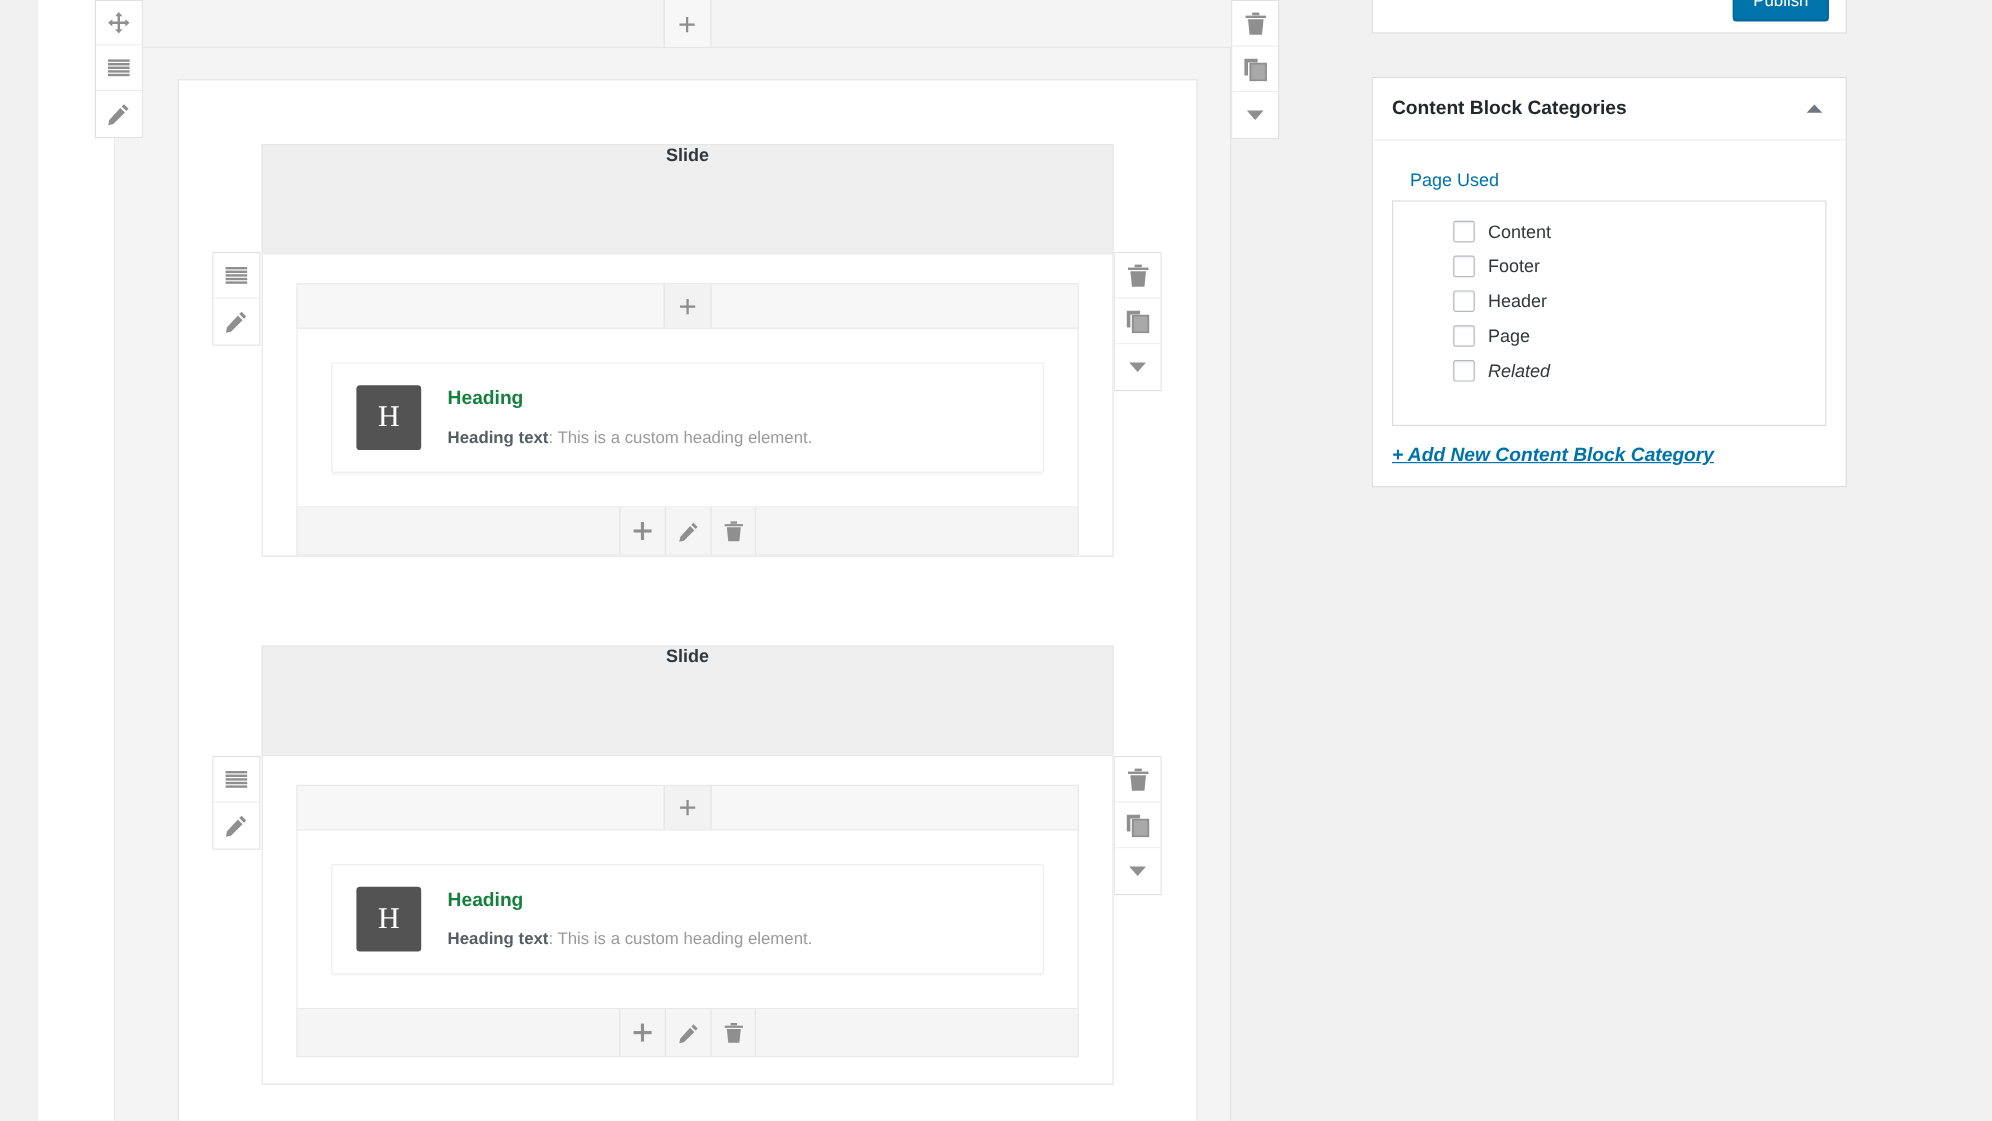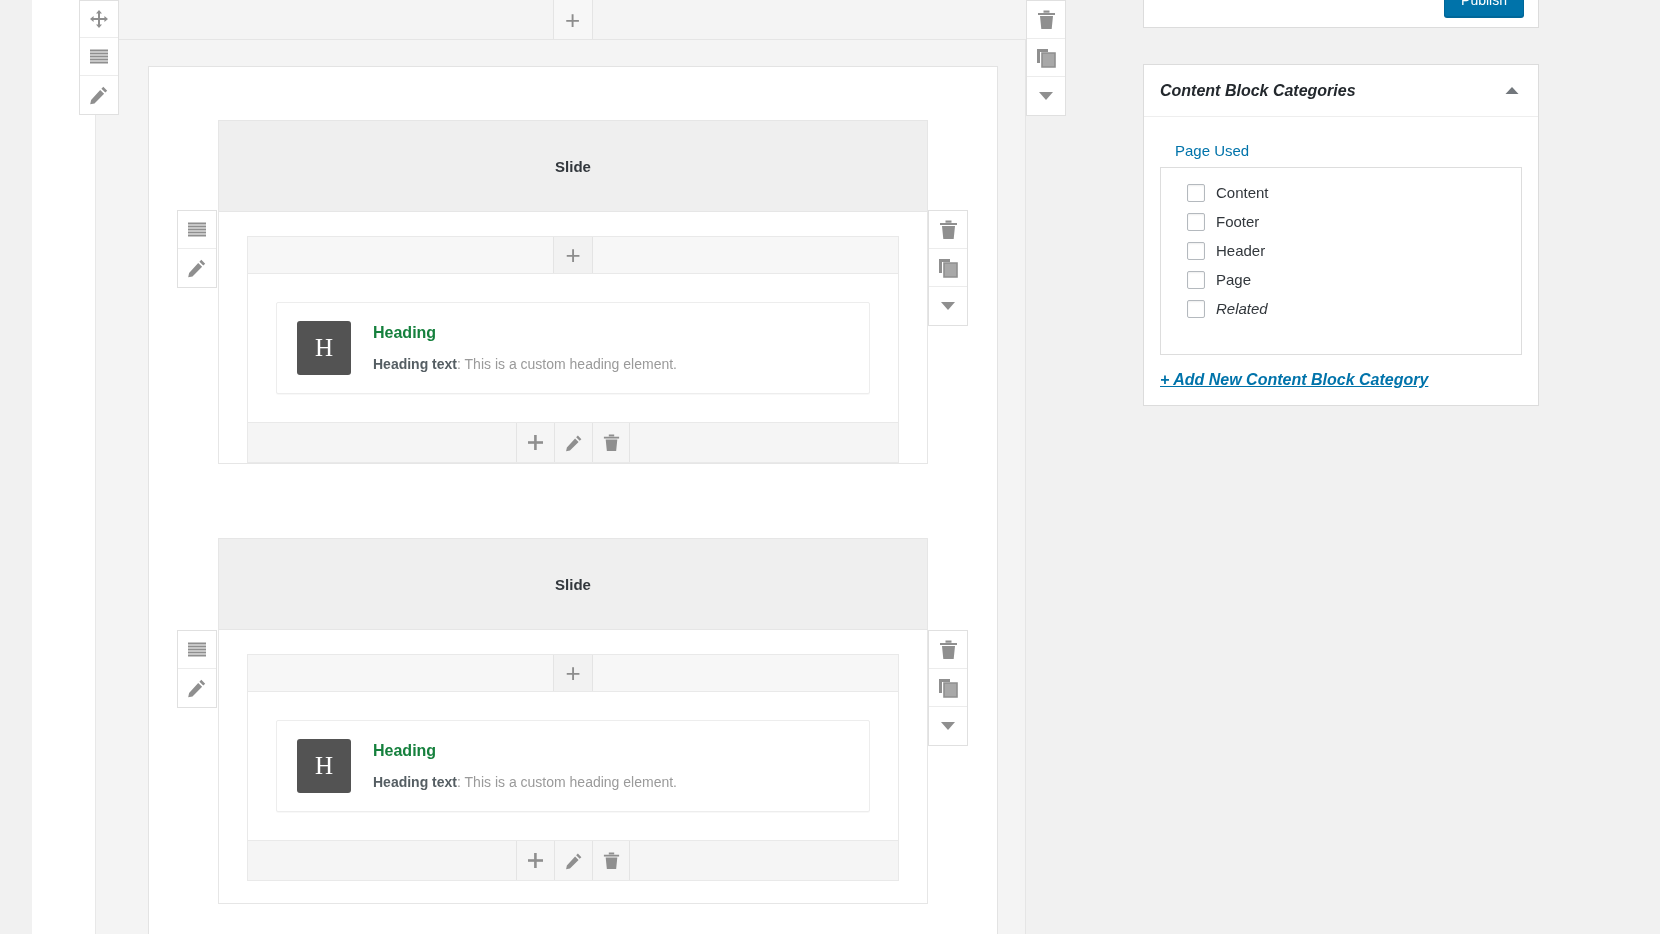--- a/index.html
+++ b/index.html
@@ -63,21 +63,21 @@
     background:#ffffff; border:1px solid #e3e3e3;
   }
 
   
   .slide-wrap { position:absolute; left:218px; width:710px; }
   #slide-1 { top:120px; }
   #slide-2 { top:538px; }
 
   .slide-header {
     height:91px; background:#efefef; border:1px solid #e6e6e6; border-bottom:none;
-    display:flex; align-items:center; justify-content:center;
+    display:flex; justify-content:center;
   }
   .slide-title { font-size:15px; font-weight:bold; color:#32373c; }
 
   .slide-body {
     background:#ffffff; border:1px solid #e6e6e6; border-top:1px solid #e6e6e6;
     padding:24px 28px 0 28px;
   }
   .slide-body-tall { padding-bottom:22px; }
 
   .col-addbar {
@@ -130,42 +130,42 @@
   }
 
   .cat-box {
     position:absolute; left:1143px; top:64px; width:396px;
     background:#ffffff; border:1px solid #dcdcdc;
   }
   .cat-head {
     height:52px; border-bottom:1px solid #eeeeee; padding:0 16px;
     display:flex; align-items:center; justify-content:space-between;
   }
-  .cat-head-title { font-size:16px; font-weight:bold; color:#23282d;font-style:italic; }
+  .cat-head-title { font-size:16px; font-weight:bold; color:#23282d; }
   .toggle-arrow { width:20px; height:20px; display:flex; align-items:center; justify-content:center; cursor:pointer; }
 
   .cat-body { padding:16px; }
 
   .tabs { display:flex; position:relative; z-index:2; margin-bottom:-1px; }
   .tab {
     padding:8px 14px 9px 14px; font-size:15px; color:#0073aa;
     border:1px solid transparent; border-bottom:none; cursor:pointer;
     background:transparent;
   }
   .tab.active {
     color:#32373c; background:#ffffff;
     border:1px solid #dddddd; border-bottom:1px solid #ffffff;
   }
 
   .tab-panel {
     border:1px solid #dddddd; background:#ffffff; padding:16px 14px 18px 14px;
     min-height:188px;
   }
   .cat-list { list-style:none; padding-left:12px; }
-  .cat-item { display:flex; align-items:flex-start; gap:11px; margin-bottom:11px; }
+  .cat-item { display:flex; align-items:center; gap:11px; margin-bottom:11px;margin-left:24px; }
   .cat-item:last-child { margin-bottom:0;font-style:italic; }
   .cb {
     width:18px; height:18px; flex:0 0 18px; border:1px solid #b4b9be;
     background:#fff; border-radius:2px; box-shadow:inset 0 1px 2px rgba(0,0,0,0.07);
     cursor:pointer;
   }
   .cat-label { font-size:15px; color:#32373c; cursor:pointer; }
 
   .add-cat-link {
     display:inline-block; margin-top:16px; font-size:16px; font-weight:bold;

